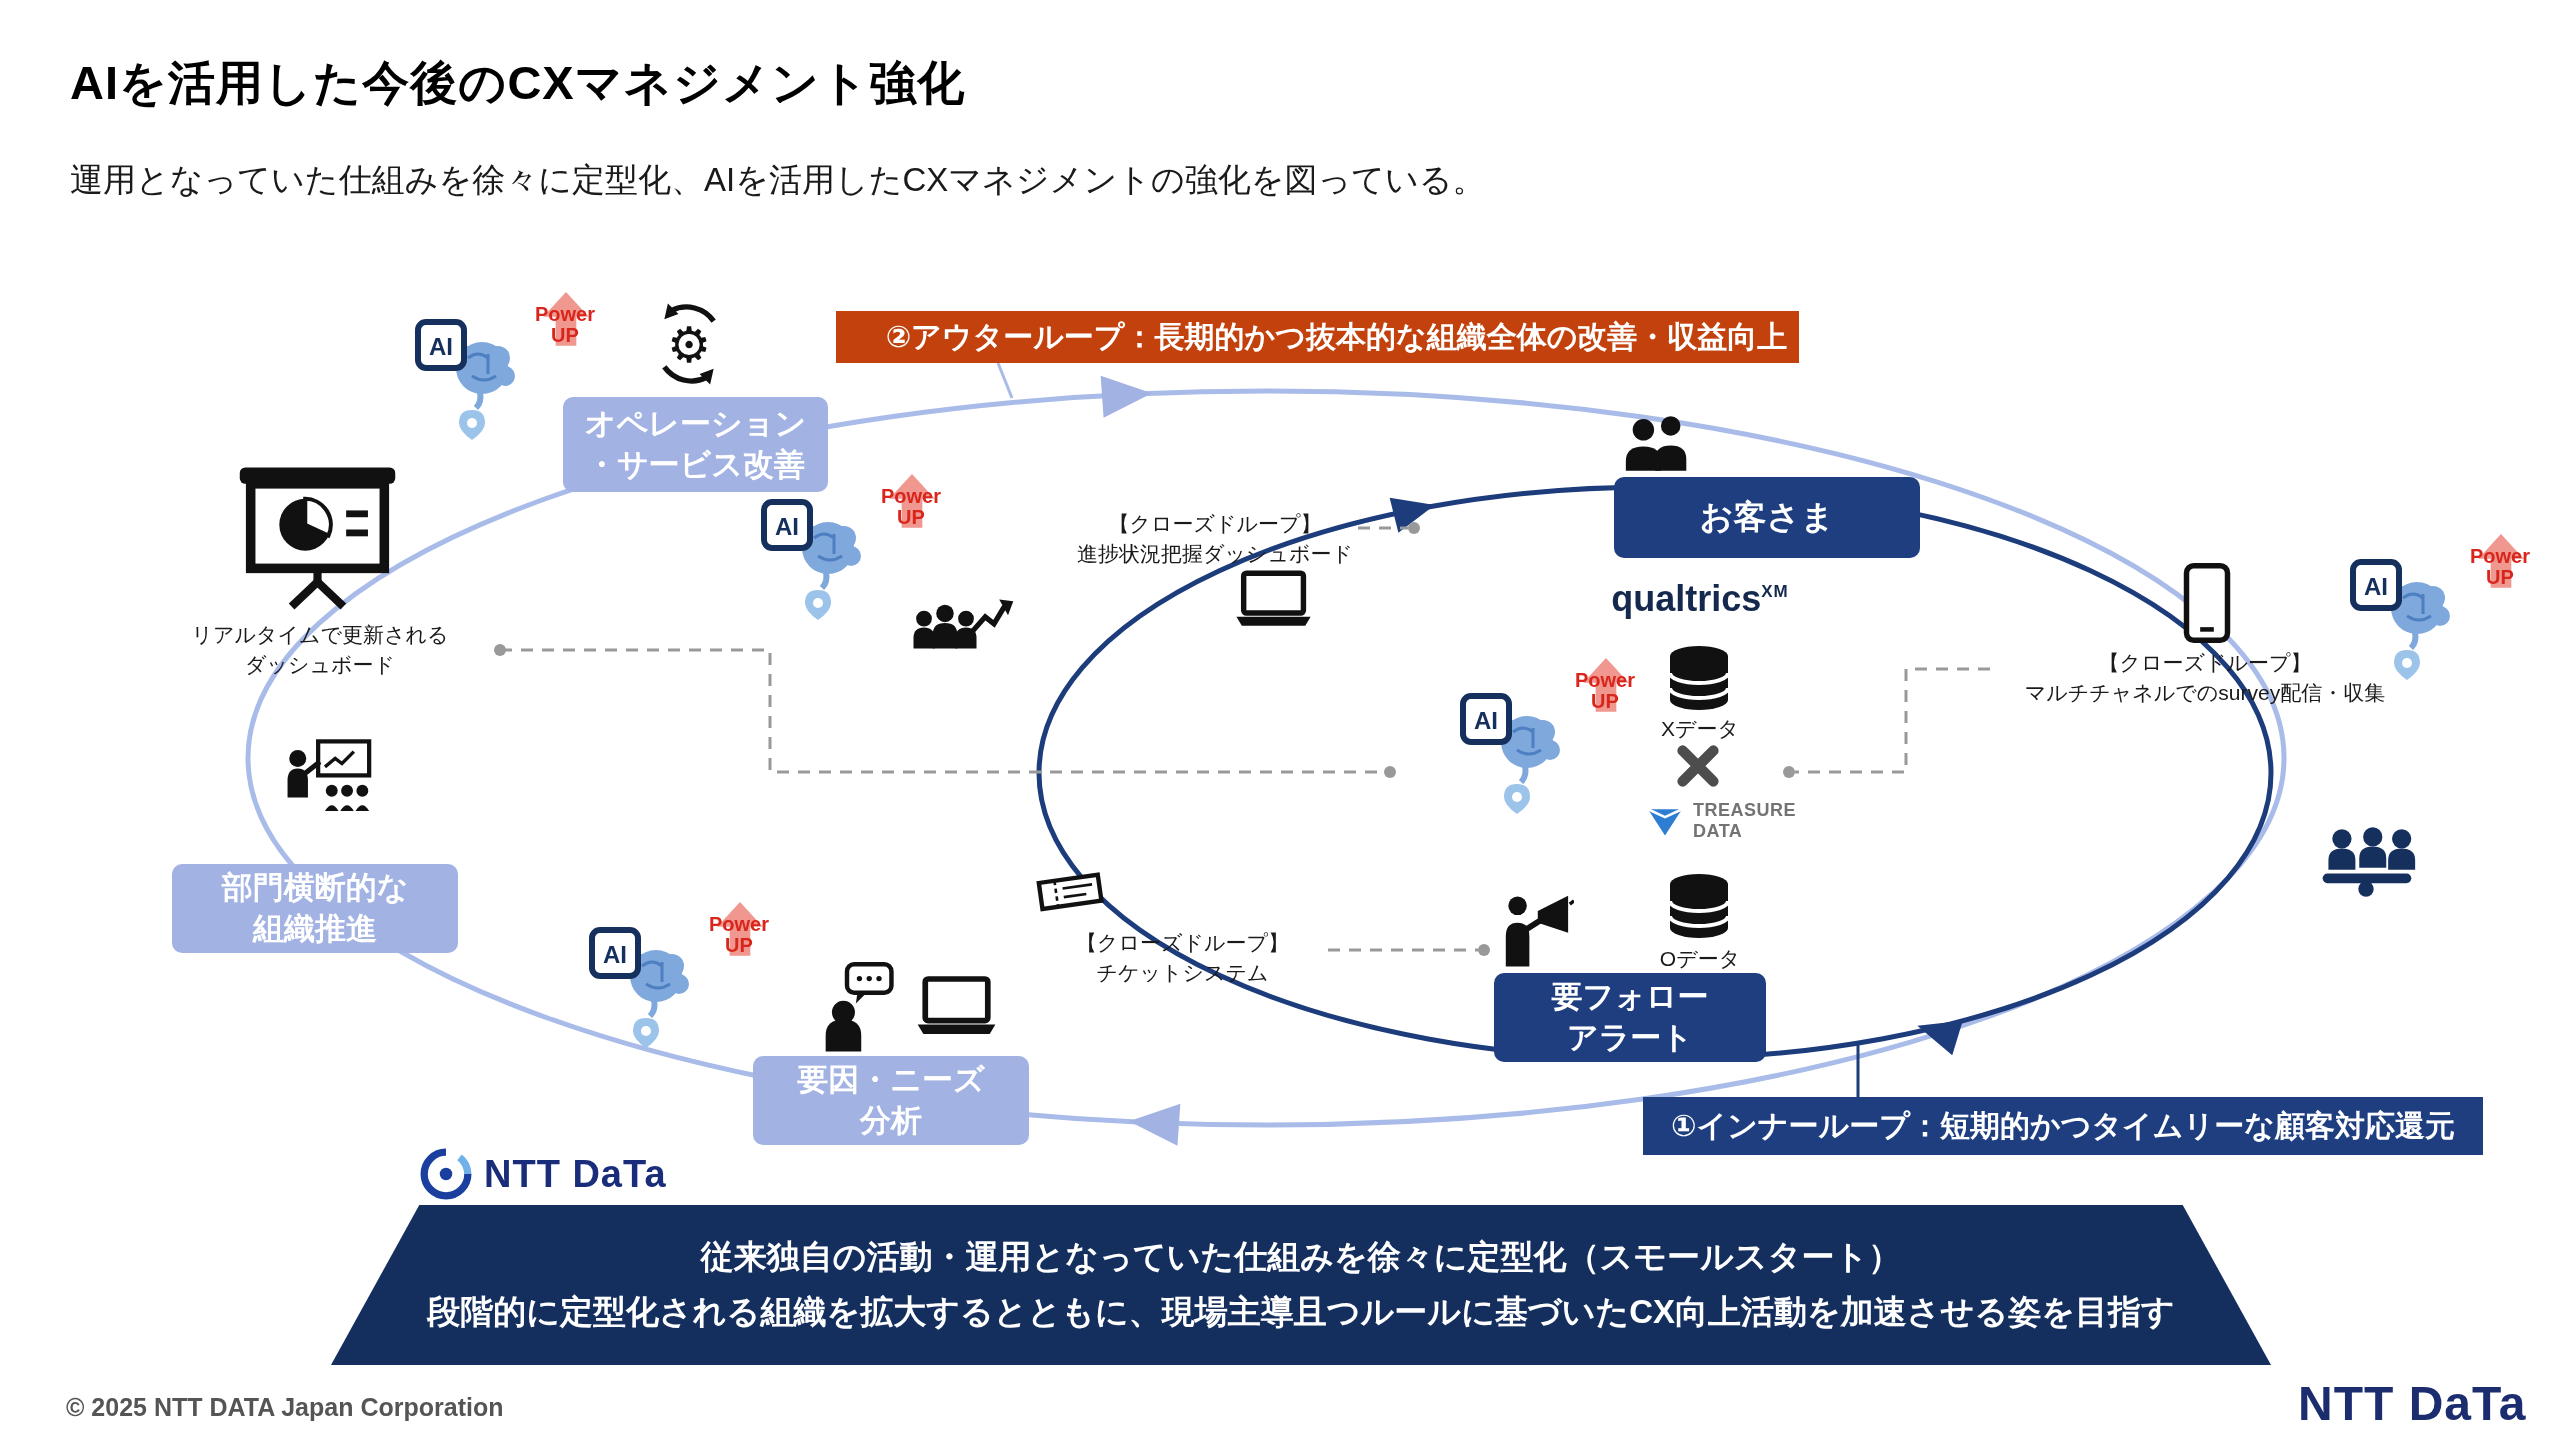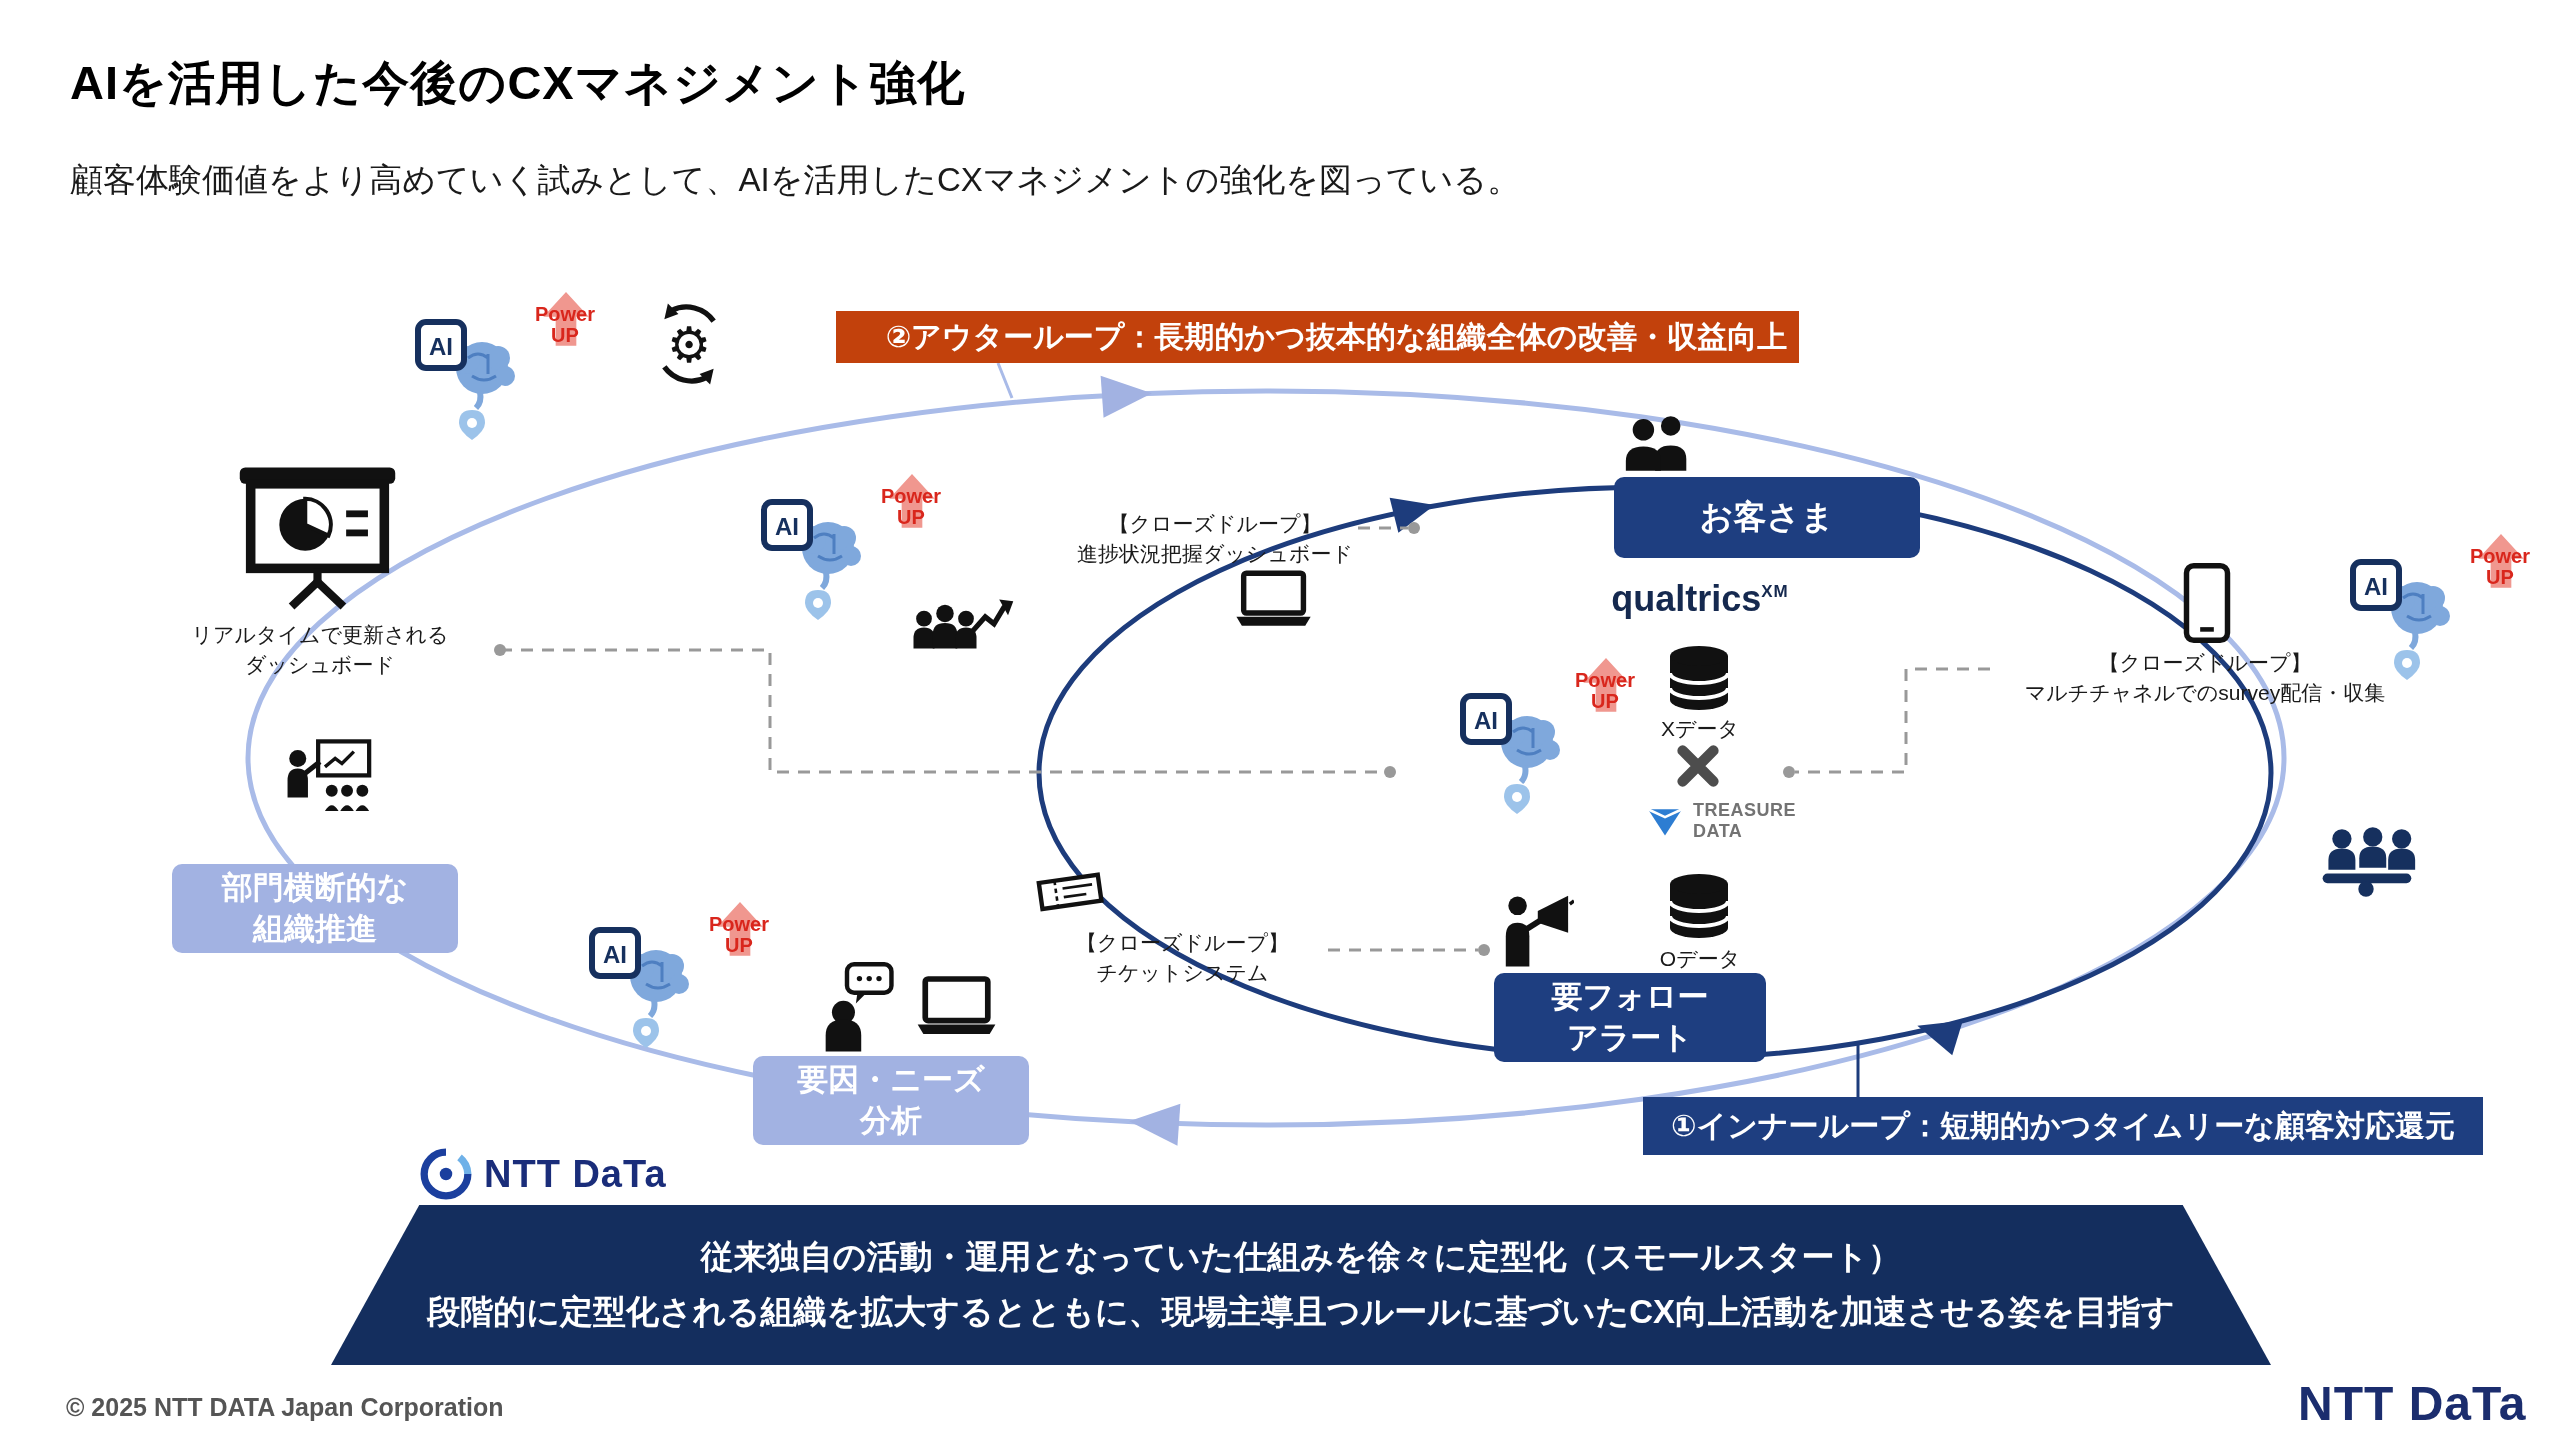--- a/index.html
+++ b/index.html
@@ -161,21 +161,21 @@
     </symbol>
     <symbol id="sym-puarrow" viewBox="0 0 60 60">
       <polygon points="30,2 52,26 40,26 40,54 20,54 20,26 8,26" fill="#f0978f"></polygon>
     </symbol>
   </defs>
 </svg>
 
 <div class="page">
 
   <h1 class="title">AIを活用した今後のCXマネジメント強化</h1>
-  <div class="subtitle">顧客体験価値をより高めていく試みとして、AIを活用したCXマネジメントの強化を図っている。</div>
+  <div class="subtitle">運用となっていた仕組みを徐々に定型化、AIを活用したCXマネジメントの強化を図っている。</div>
 
   <svg width="2560" height="1433" style="position:absolute;left:0;top:0;">
     <ellipse cx="1266" cy="758" rx="1018" ry="367" fill="none" stroke="#a9bbe8" stroke-width="5"></ellipse>
     <ellipse cx="1655" cy="773" rx="616" ry="286" fill="none" stroke="#1d3c7c" stroke-width="5"></ellipse>
     <polygon points="-40,-21 -40,21 10,0" transform="translate(1142,394) rotate(-4)" fill="#a2b2e2"></polygon>
     <polygon points="-40,-21 -40,21 10,0" transform="translate(1139,1122) rotate(184)" fill="#a2b2e2"></polygon>
     <polygon points="-34,-18 -34,18 8,0" transform="translate(1427,507) rotate(-14)" fill="#1d3c7c"></polygon>
     <polygon points="-34,-18 -34,18 8,0" transform="translate(1925,1028) rotate(197)" fill="#1d3c7c"></polygon>
     <line x1="998" y1="363" x2="1012" y2="398" stroke="#a9bbe8" stroke-width="3"></line>
     <line x1="1858" y1="1045" x2="1858" y2="1097" stroke="#1d3c7c" stroke-width="3"></line>
@@ -190,20 +190,22 @@
         <circle cx="1390" cy="772" r="6"></circle>
       <circle cx="1414" cy="528" r="6"></circle>
         <circle cx="1484" cy="950" r="6"></circle>
       <circle cx="1789" cy="772" r="6"></circle>
     </g>
   </svg>
 
   <div class="loop-banner light" style="left:836px;top:311px;width:925px;height:52px;">②アウターループ：長期的かつ抜本的な組織全体の改善・収益向上</div>
   <div class="loop-banner dark" style="left:1643px;top:1097px;width:840px;height:58px;">①インナーループ：短期的かつタイムリーな顧客対応還元</div>
 
+  <div class="box light" style="left:563px;top:397px;width:265px;height:95px;">オペレーション
+・サービス改善</div>
   <div class="box light" style="left:172px;top:864px;width:286px;height:89px;">部門横断的な
 組織推進</div>
   <div class="box light" style="left:753px;top:1056px;width:276px;height:89px;">要因・ニーズ
 分析</div>
 
   <div class="box dark" style="left:1614px;top:477px;width:306px;height:81px;font-size:33px;">お客さま</div>
   <div class="box dark" style="left:1494px;top:973px;width:272px;height:89px;">要フォロー
 アラート</div>
 
   <div class="lbl" style="left:150px;top:620px;width:340px;">リアルタイムで更新される

